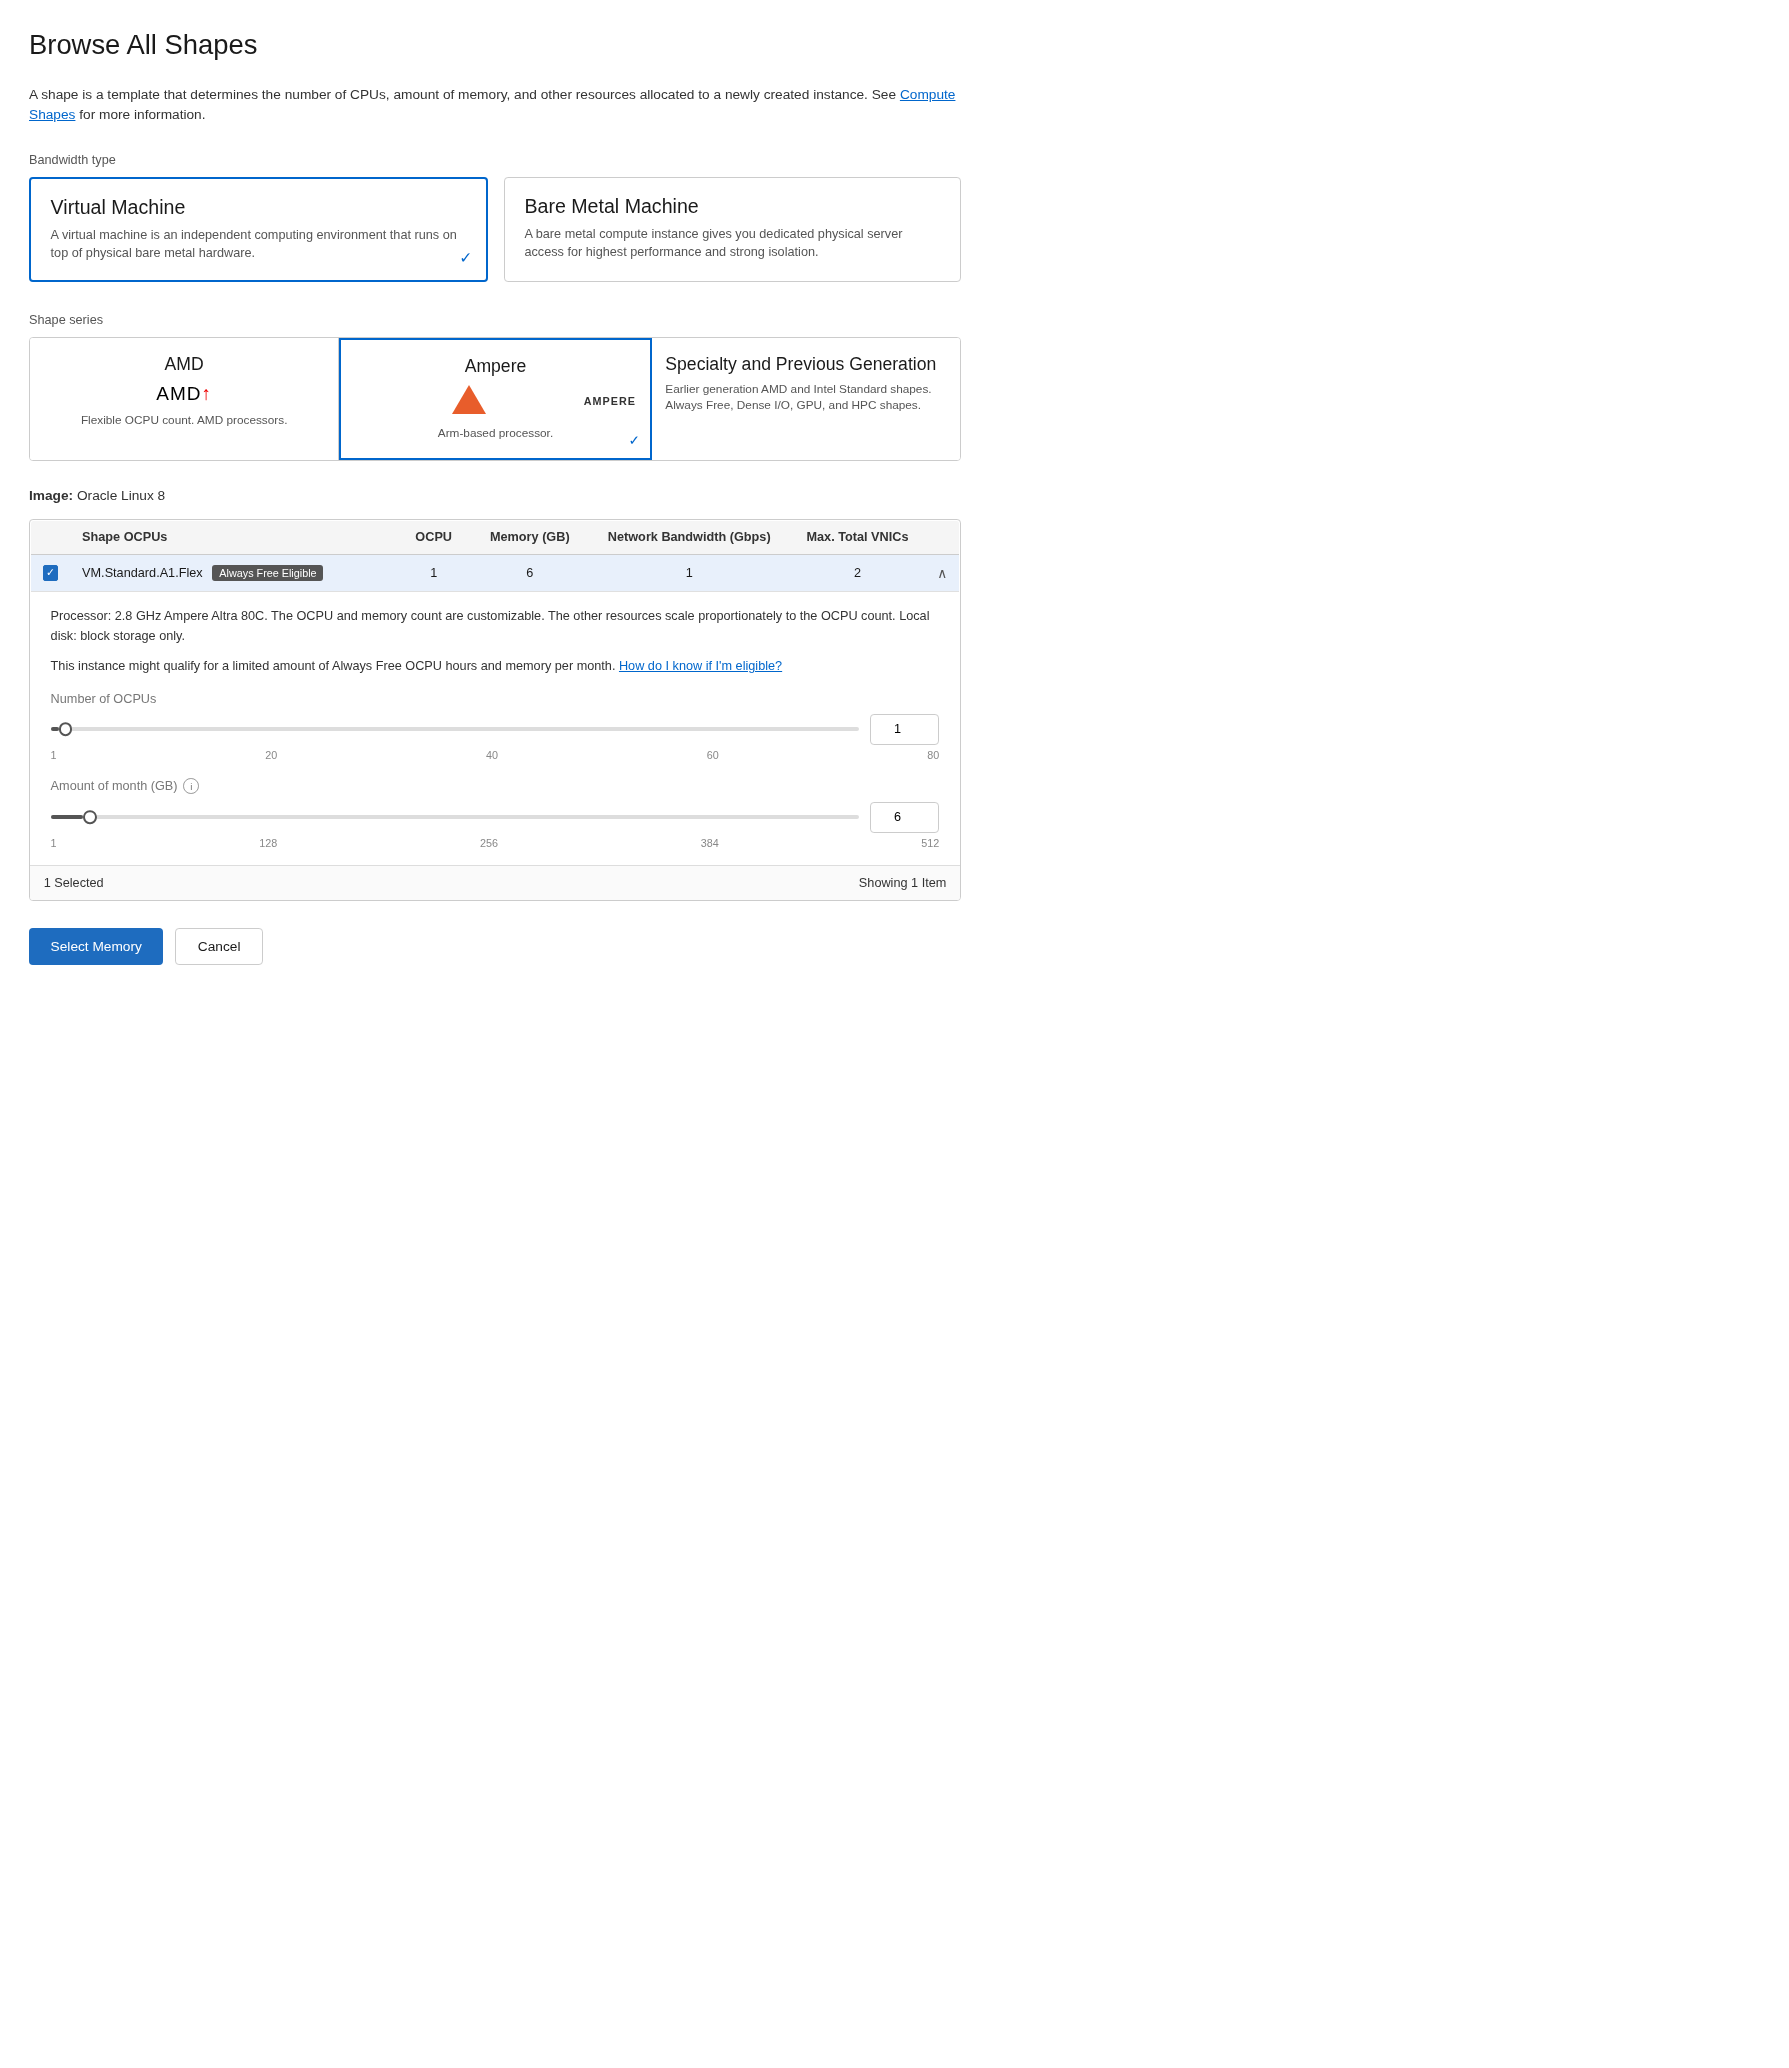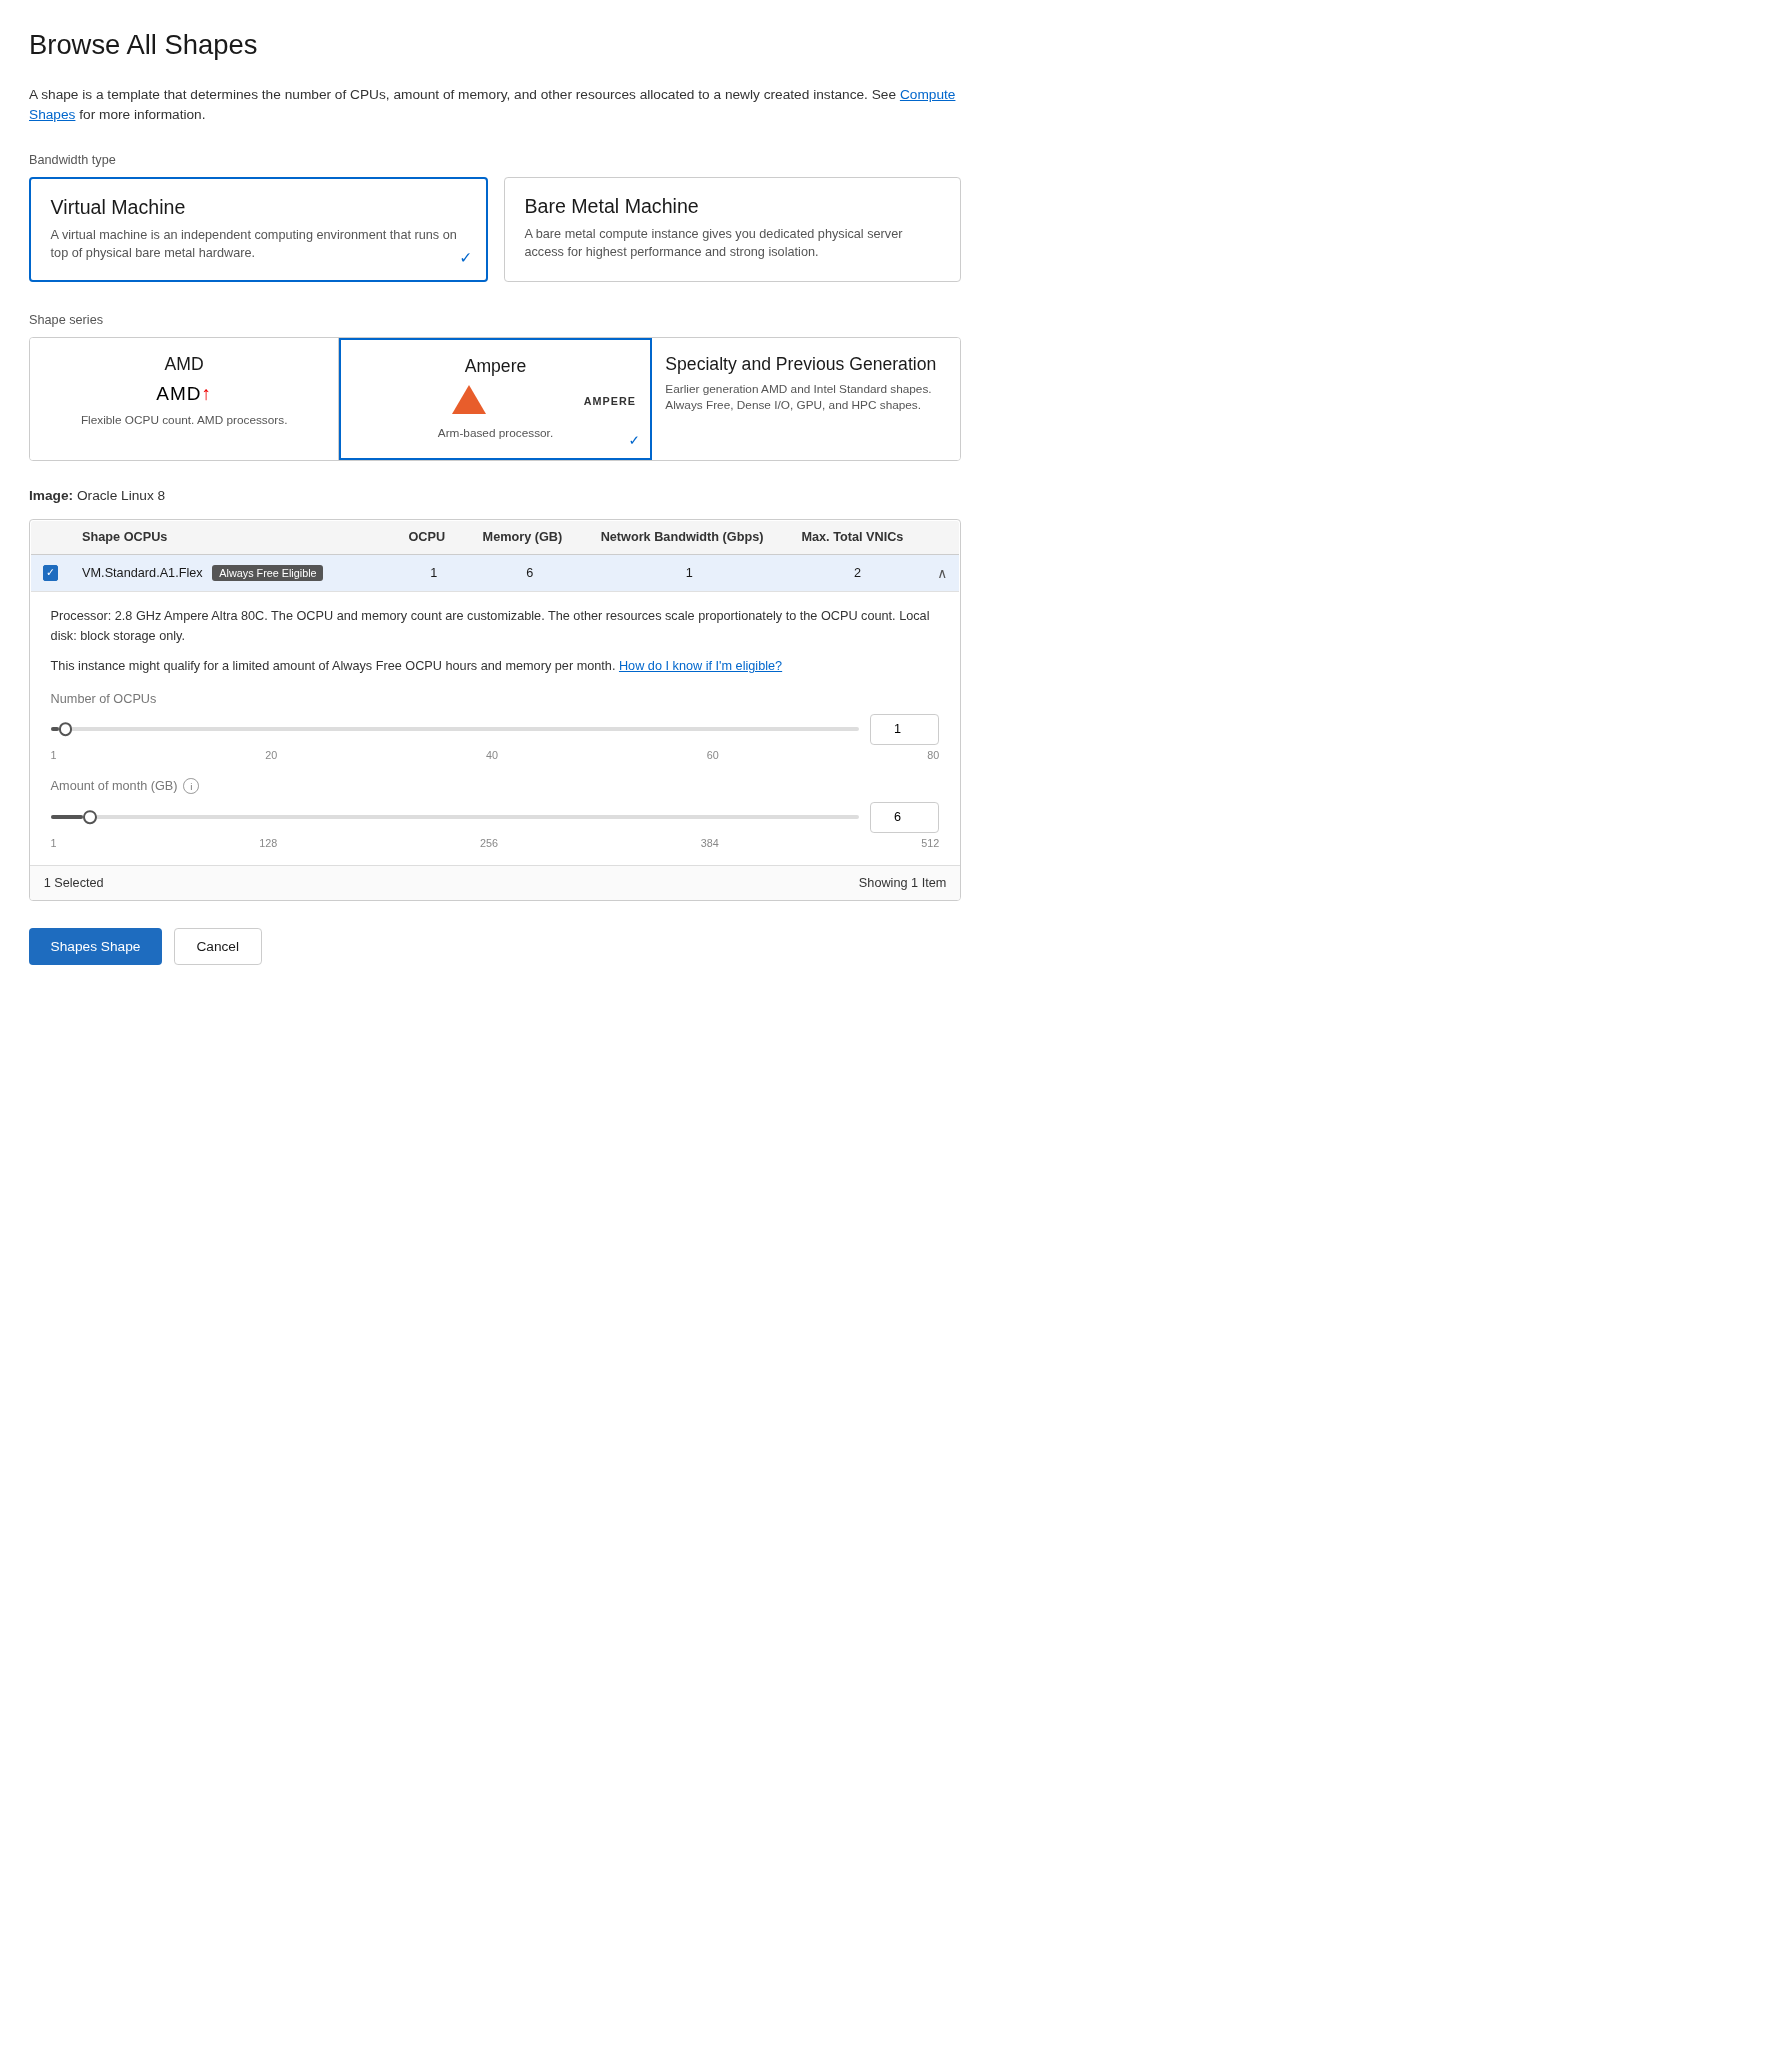--- a/index.html
+++ b/index.html
@@ -185,21 +185,21 @@
     }
     .shapes-table th {
       padding: 9.8px 11.8px;
       text-align: left;
       font-size: 12.7px;
       font-weight: 600;
       color: #333;
       border-bottom: 1px solid #ccc;
     }
     .shapes-table th:not(:first-child) {
-      text-align: left;
+      text-align: center;
     }
     .shapes-table td {
       padding: 9.8px 11.8px;
       font-size: 12.7px;
       vertical-align: middle;
     }
     .shapes-table td:not(:first-child) {
       text-align: center;
     }
     .selected-row {
@@ -533,17 +533,17 @@
         </tr>
       </tbody>
     </table>
     <div class="table-footer">
       <span>1 Selected</span>
       <span>Showing 1 Item</span>
     </div>
   </div>
 
   <div class="bottom-bar">
-    <button class="btn-primary">Shapes Shape</button>
+    <button class="btn-primary">Select Memory</button>
     <button class="btn-secondary">Cancel</button>
   </div>
 </div>
 
 
 </body></html>

